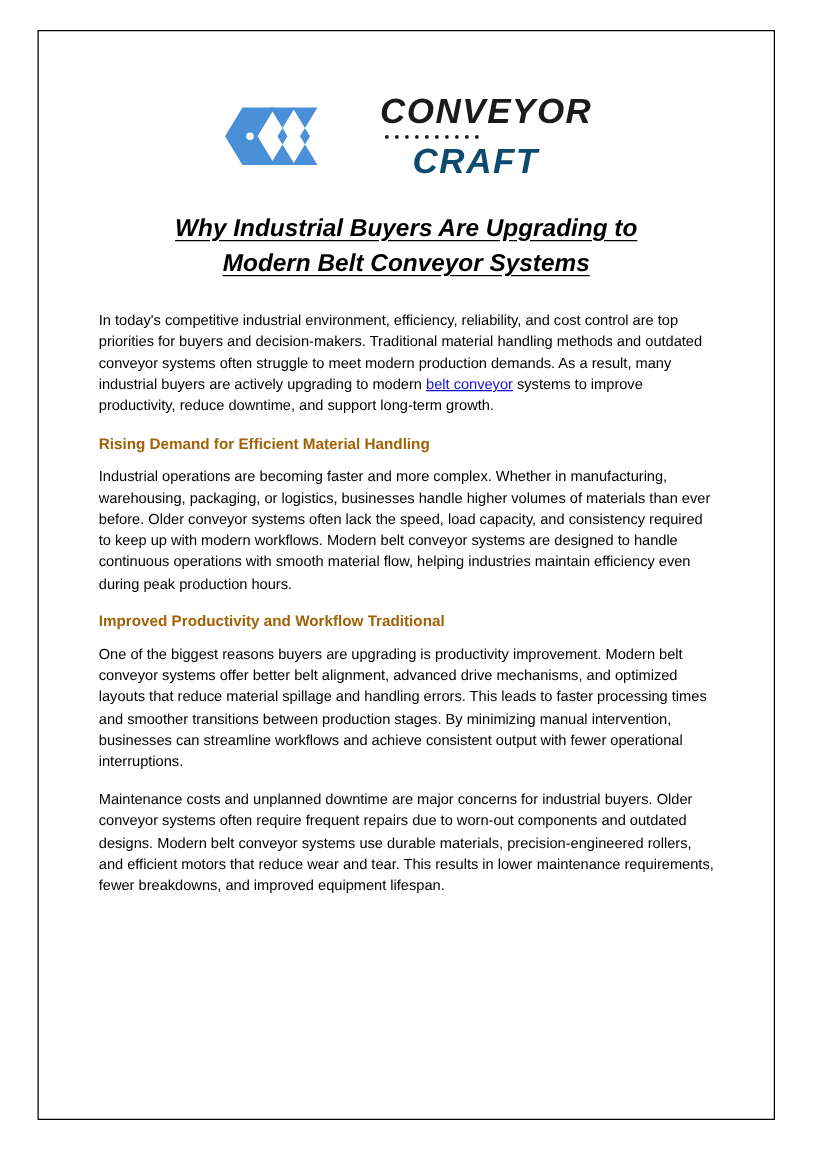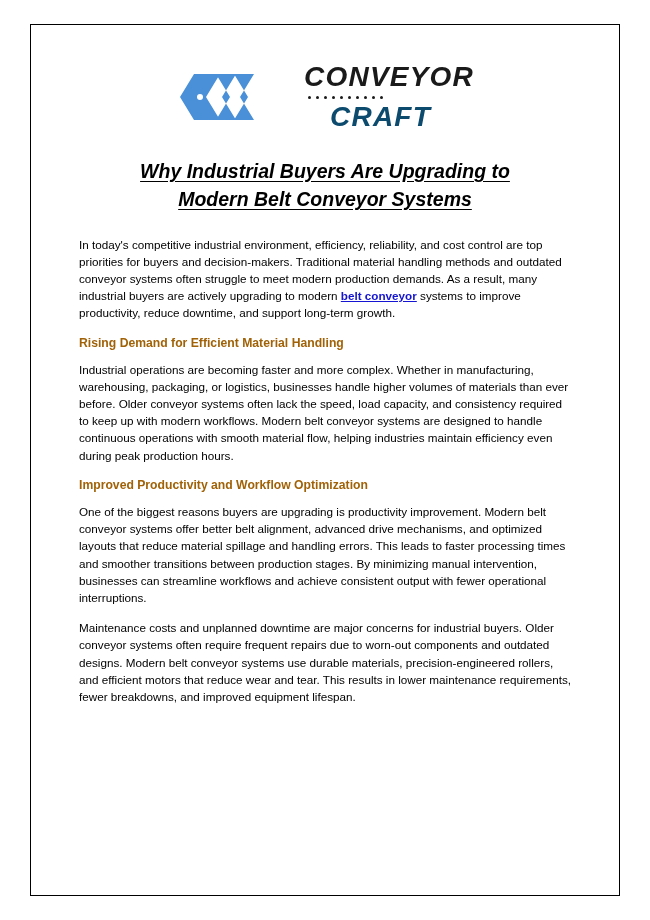--- a/index.html
+++ b/index.html
@@ -38,21 +38,21 @@
     height: 870px;
     box-sizing: border-box;
     padding: 30px 40px 0 40px;
   }
 
   
   .logo-block {
     display: flex;
     justify-content: center;
     align-items: center;
-    margin-top: 8px;
+    margin-top: 20px;
     margin-bottom: 8px;
     gap: 36px;
   }
   .logo-mark {
     width: 86px;
     height: 62px;
     position: relative;
     flex: none;
     margin-right: 6px;
   }
@@ -121,21 +121,21 @@
   }
   h2.heading {
     font-size: 12.2px;
     font-weight: bold;
     line-height: 1.4;
     margin: 0 0 9px 0;
     color: #a16207;
   }
   a.inline-link {
     color: #1414d2;
-    font-weight: bold;
+    font-weight: normal;
     text-decoration: underline;
   }
 </style>
 </head>
 <body>
 
 <div class="page">
   <div class="page-border"></div>
 
   <div class="content">
@@ -172,20 +172,20 @@
       <span>Modern Belt Conveyor Systems</span>
     </h1>
 
     <div class="body-area">
 
       <p class="para"><span>In today's competitive industrial environment, efficiency, reliability, and cost control are top priorities for buyers and decision-makers. Traditional material handling methods and outdated conveyor systems often struggle to meet modern production demands. As a result, many industrial buyers are actively upgrading to modern </span><a class="inline-link" href="#">belt conveyor</a><span> systems to improve productivity, reduce downtime, and support long-term growth.</span></p>
 
       <h2 class="heading">Rising Demand for Efficient Material Handling</h2>
       <p class="para">Industrial operations are becoming faster and more complex. Whether in manufacturing, warehousing, packaging, or logistics, businesses handle higher volumes of materials than ever before. Older conveyor systems often lack the speed, load capacity, and consistency required to keep up with modern workflows. Modern belt conveyor systems are designed to handle continuous operations with smooth material flow, helping industries maintain efficiency even during peak production hours.</p>
 
-      <h2 class="heading">Improved Productivity and Workflow Optimization</h2>
+      <h2 class="heading">Improved Productivity and Workflow Traditional</h2>
       <p class="para">One of the biggest reasons buyers are upgrading is productivity improvement. Modern belt conveyor systems offer better belt alignment, advanced drive mechanisms, and optimized layouts that reduce material spillage and handling errors. This leads to faster processing times and smoother transitions between production stages. By minimizing manual intervention, businesses can streamline workflows and achieve consistent output with fewer operational interruptions.</p>
 
       <p class="para">Maintenance costs and unplanned downtime are major concerns for industrial buyers. Older conveyor systems often require frequent repairs due to worn-out components and outdated designs. Modern belt conveyor systems use durable materials, precision-engineered rollers, and efficient motors that reduce wear and tear. This results in lower maintenance requirements, fewer breakdowns, and improved equipment lifespan.</p>
 
     </div>
   </div>
 </div>
 
 </body></html>

